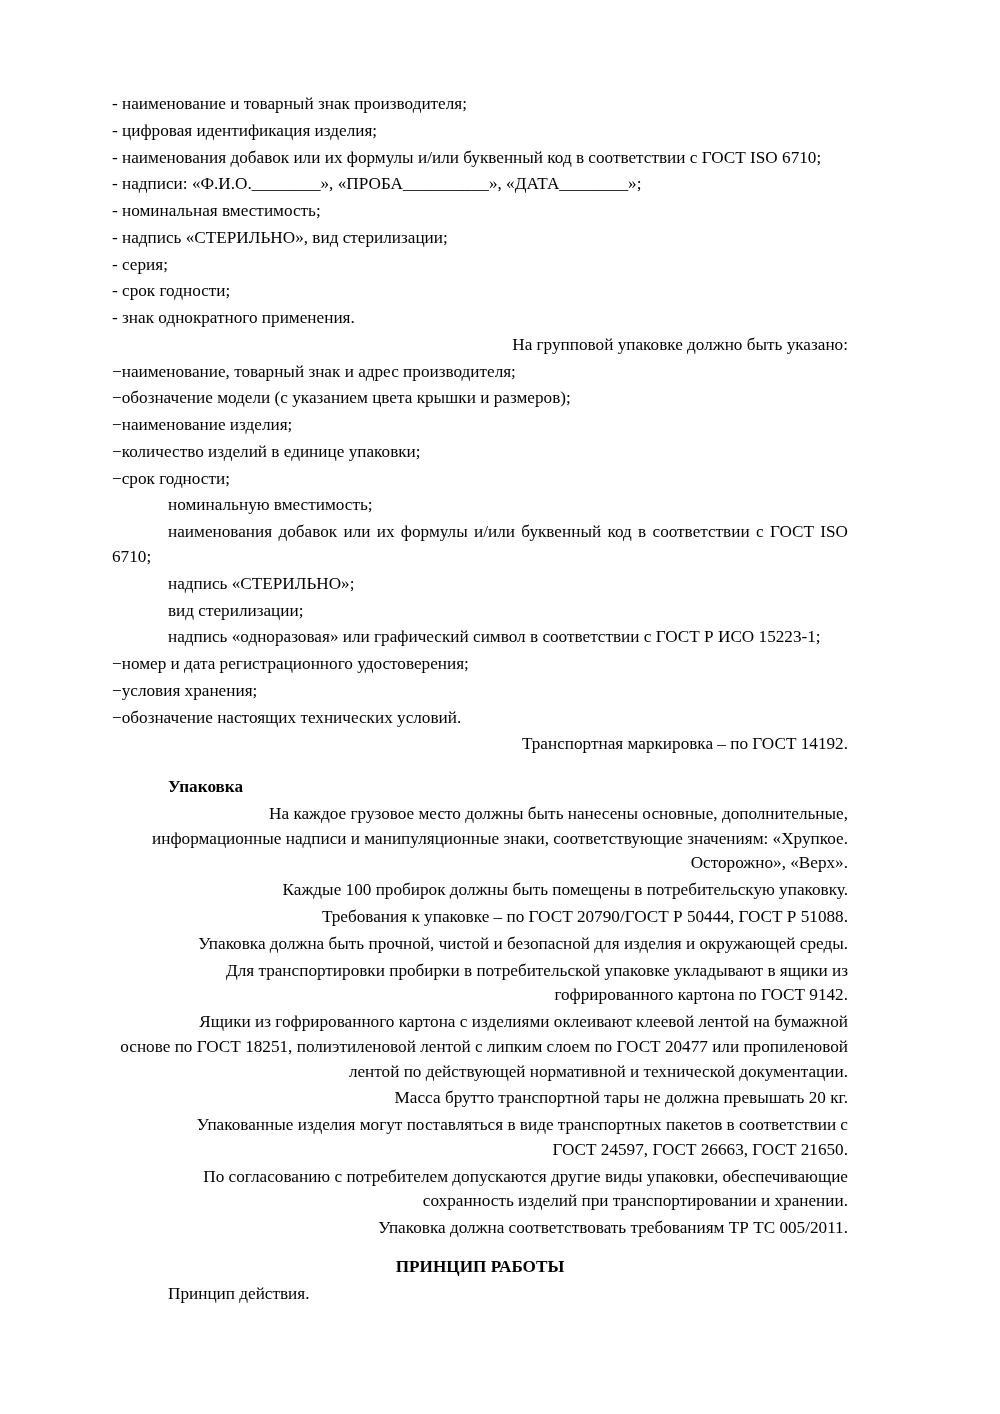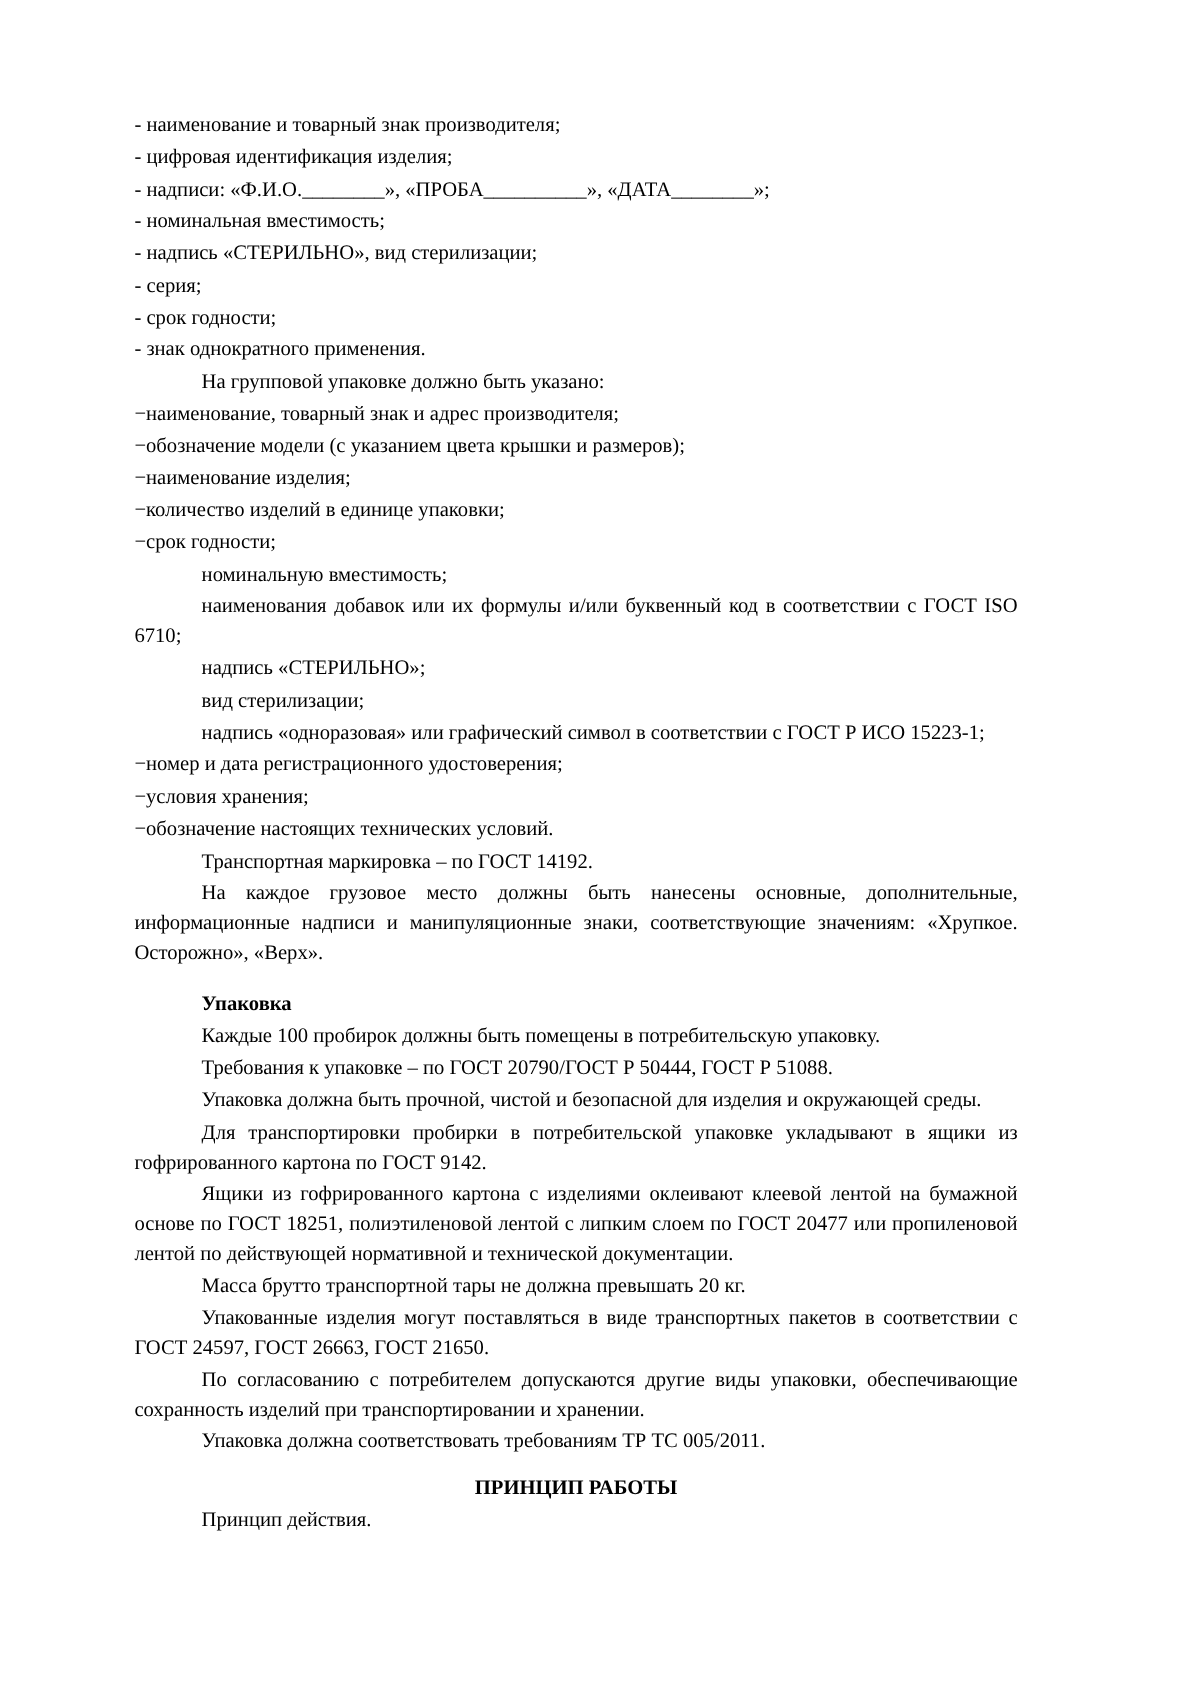--- a/index.html
+++ b/index.html
@@ -32,20 +32,21 @@
   .line {
     margin: 0 0 2px 0;
     white-space: pre-wrap;
   }
   .just {
     text-align: justify;
     text-justify: inter-word;
   }
   .indent-para {
     text-indent: 56px;
+    text-align: right;
   }
   .sub-indent {
     margin-left: 56px;
   }
   .heading-gap {
     margin-top: 18px;
   }
   .section-title {
     text-indent: 56px;
     font-weight: bold;
@@ -63,20 +64,21 @@
   }
 </style>
 </head>
 <body>
 
 <div class="page">
   <div class="doc-body">
 
     <p class="line">- наименование и товарный знак производителя;</p>
     <p class="line">- цифровая идентификация изделия;</p>
+    <p class="line just">- наименования добавок или их формулы и/или буквенный код в соответствии с ГОСТ ISO 6710;</p>
     <p class="line">- надписи: «Ф.И.О.________», «ПРОБА__________», «ДАТА________»;</p>
     <p class="line">- номинальная вместимость;</p>
     <p class="line">- надпись «СТЕРИЛЬНО», вид стерилизации;</p>
     <p class="line">- серия;</p>
     <p class="line">- срок годности;</p>
     <p class="line">- знак однократного применения.</p>
 
     <p class="line indent-para">На групповой упаковке должно быть указано:</p>
 
     <p class="line">−наименование, товарный знак и адрес производителя;</p>
@@ -89,23 +91,23 @@
     <p class="line sub-indent just" style="margin-left:0; text-indent:56px;">наименования добавок или их формулы и/или буквенный код в соответствии с ГОСТ ISO 6710;</p>
     <p class="line sub-indent">надпись «СТЕРИЛЬНО»;</p>
     <p class="line sub-indent">вид стерилизации;</p>
     <p class="line sub-indent">надпись «одноразовая» или графический символ в соответствии с ГОСТ Р ИСО 15223-1;</p>
 
     <p class="line">−номер и дата регистрационного удостоверения;</p>
     <p class="line">−условия хранения;</p>
     <p class="line">−обозначение настоящих технических условий.</p>
 
     <p class="line indent-para">Транспортная маркировка – по ГОСТ 14192.</p>
+    <p class="line section-title heading-gap">Упаковка</p>
+
     <p class="line indent-para just">На каждое грузовое место должны быть нанесены основные, дополнительные, информационные надписи и манипуляционные знаки, соответствующие значениям: «Хрупкое. Осторожно», «Верх».</p>
-
-    <p class="line section-title heading-gap">Упаковка</p>
 
     <p class="line indent-para just">Каждые 100 пробирок должны быть помещены в потребительскую упаковку.</p>
     <p class="line indent-para just">Требования к упаковке – по ГОСТ 20790/ГОСТ Р 50444, ГОСТ Р 51088.</p>
     <p class="line indent-para just">Упаковка должна быть прочной, чистой и безопасной для изделия и окружающей среды.</p>
     <p class="line indent-para just">Для транспортировки пробирки в потребительской упаковке укладывают в ящики из гофрированного картона по ГОСТ 9142.</p>
     <p class="line indent-para just">Ящики из гофрированного картона с изделиями оклеивают клеевой лентой на бумажной основе по ГОСТ 18251, полиэтиленовой лентой с липким слоем по ГОСТ 20477 или пропиленовой лентой по действующей нормативной и технической документации.</p>
     <p class="line indent-para just">Масса брутто транспортной тары не должна превышать 20 кг.</p>
     <p class="line indent-para just">Упакованные изделия могут поставляться в виде транспортных пакетов в соответствии с ГОСТ 24597, ГОСТ 26663, ГОСТ 21650.</p>
     <p class="line indent-para just">По согласованию с потребителем допускаются другие виды упаковки, обеспечивающие сохранность изделий при транспортировании и хранении.</p>
     <p class="line indent-para just">Упаковка должна соответствовать требованиям ТР ТС 005/2011.</p>

